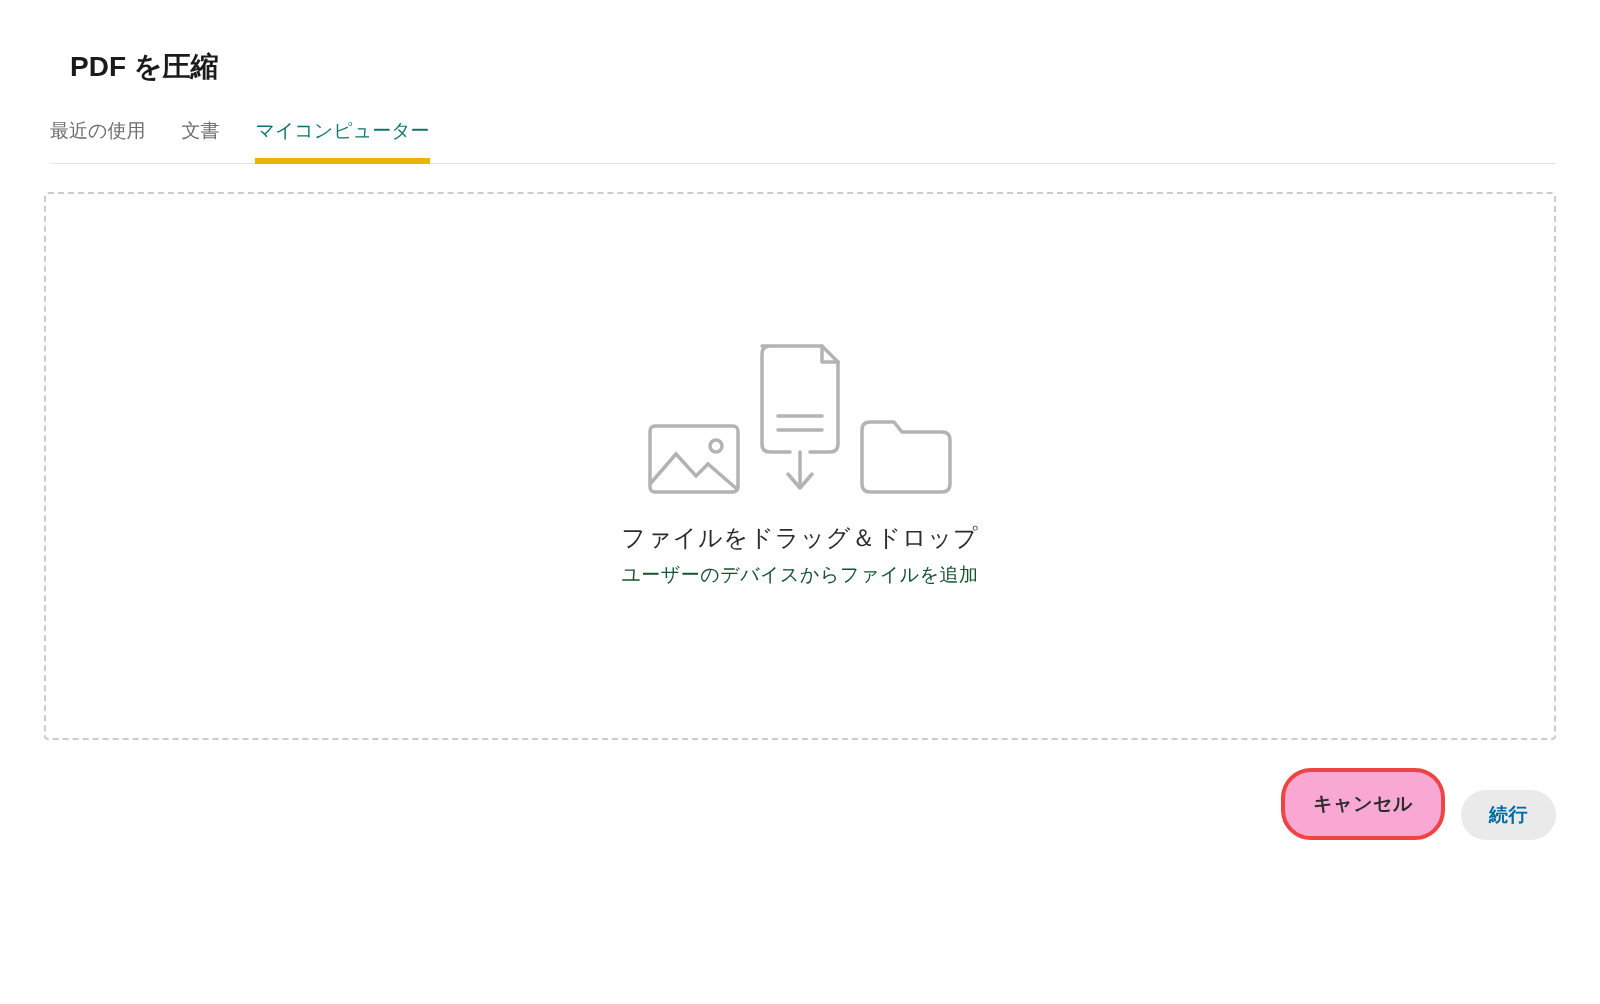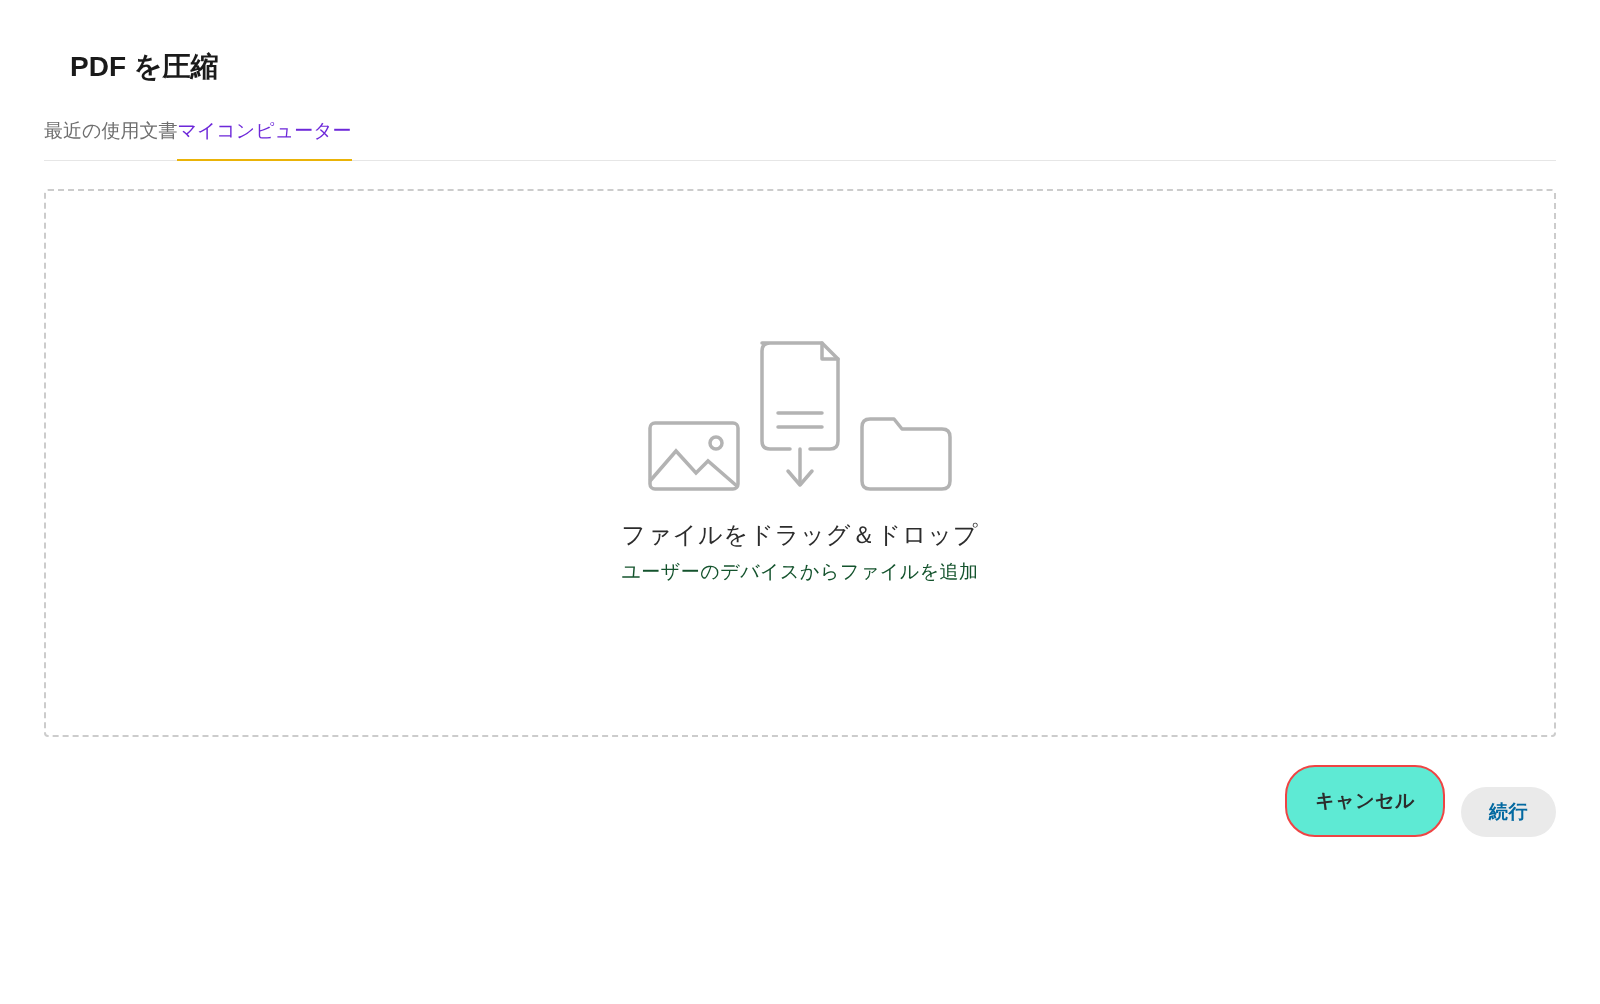--- a/index.html
+++ b/index.html
@@ -19,35 +19,37 @@
     }
     .page-title {
       font-size: 28px;
       font-weight: 700;
       color: #1a1a1a;
       margin-bottom: 32px;
       margin-left: 26px;
     }
     .tabs {
       display: flex;
+      gap: 36px;
       border-bottom: 1px solid #e6e6e6;
       margin-bottom: 28px;
+      margin-left: 6px;
     }
     .tab {
       font-size: 19px;
       color: #6e6e6e;
       padding-bottom: 14px;
       cursor: pointer;
       border-bottom: 3px solid transparent;
       margin-bottom: -1px;
     }
     .tab.active {
-      color: #6d28d9;
+      color: #0f766e;
       font-weight: 500;
-      border-bottom: 2px solid #eab308;
+      border-bottom: 6px solid #eab308;
     }
     .dropzone {
       border: 2px dashed #cccccc;
       border-radius: 4px;
       height: 548px;
       display: flex;
       flex-direction: column;
       align-items: center;
       justify-content: center;
     }
@@ -80,22 +82,22 @@
     .btn {
       border-radius: 30px;
       padding: 12px 28px;
       font-size: 19px;
       font-weight: 600;
       cursor: pointer;
       border: none;
       letter-spacing: 0.5px;
     }
     .btn-cancel {
-      background: #5eead4;
-      border: 2px solid #ef4444;
+      background: #f9a8d4;
+      border: 4px solid #ef4444;
       color: #2c2c2c;
     }
     .btn-continue {
       background: #eaeaea;
       color: #0369a1;
       cursor: not-allowed;
       margin-top: 22px;
     }
   </style>
 </head>

